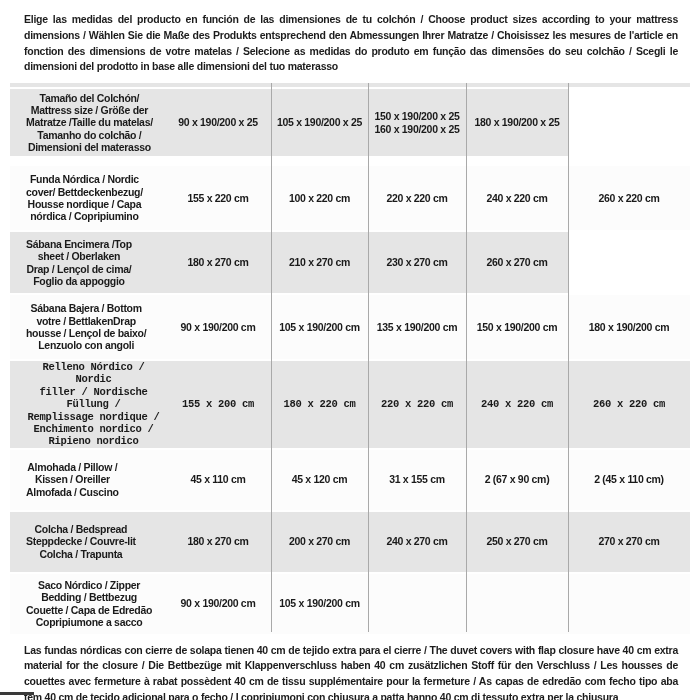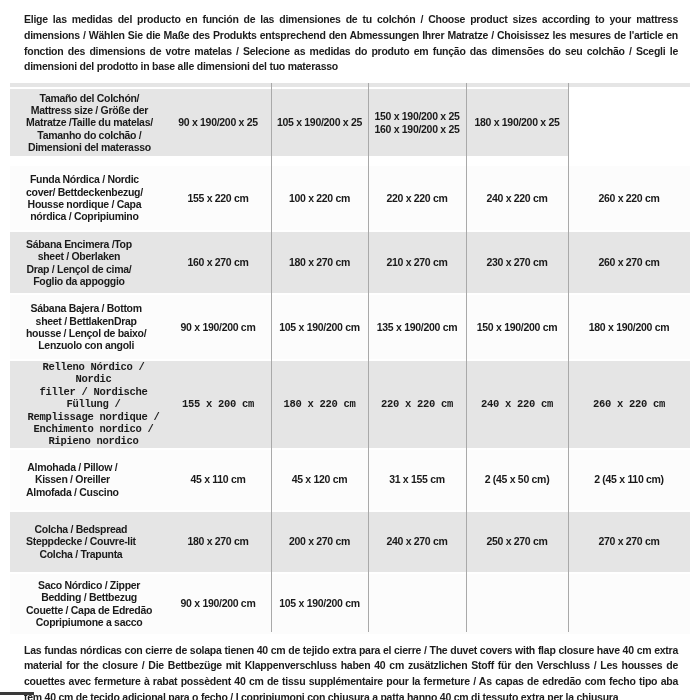--- a/index.html
+++ b/index.html
@@ -102,30 +102,29 @@
       <div class="cell val">220 x 220 cm</div>
       <div class="cell val">240 x 220 cm</div>
       <div class="cell val">260 x 220 cm</div>
     </div>
 
     <div class="row shade r3">
       <div class="cell label">Sábana Encimera /Top
 sheet / Oberlaken
 Drap / Lençol de cima/
 Foglio da appoggio</div>
-      <div class="cell val">160 x 270 cm</div>
       <div class="cell val">180 x 270 cm</div>
       <div class="cell val">210 x 270 cm</div>
       <div class="cell val">230 x 270 cm</div>
       <div class="cell val">260 x 270 cm</div>
     </div>
 
     <div class="row light r4">
       <div class="cell label">Sábana Bajera / Bottom
-sheet / BettlakenDrap
+votre / BettlakenDrap
 housse / Lençol de baixo/
 Lenzuolo con angoli</div>
       <div class="cell val">90 x 190/200 cm</div>
       <div class="cell val">105 x 190/200 cm</div>
       <div class="cell val">135 x 190/200 cm</div>
       <div class="cell val">150 x 190/200 cm</div>
       <div class="cell val">180 x 190/200 cm</div>
     </div>
 
     <div class="row shade r5">
@@ -141,21 +140,21 @@
       <div class="cell val">260 x 220 cm</div>
     </div>
 
     <div class="row light r6">
       <div class="cell label">Almohada  / Pillow /
 Kissen / Oreiller
 Almofada / Cuscino</div>
       <div class="cell val">45 x 110 cm</div>
       <div class="cell val">45 x 120 cm</div>
       <div class="cell val">31 x 155 cm</div>
-      <div class="cell val">2 (45 x 50 cm)</div>
+      <div class="cell val">2 (67 x 90 cm)</div>
       <div class="cell val">2 (45 x 110 cm)</div>
     </div>
 
     <div class="row shade r7">
       <div class="cell label">Colcha / Bedspread
 Steppdecke / Couvre-lit
 Colcha / Trapunta</div>
       <div class="cell val">180 x 270 cm</div>
       <div class="cell val">200 x 270 cm</div>
       <div class="cell val">240 x 270 cm</div>

